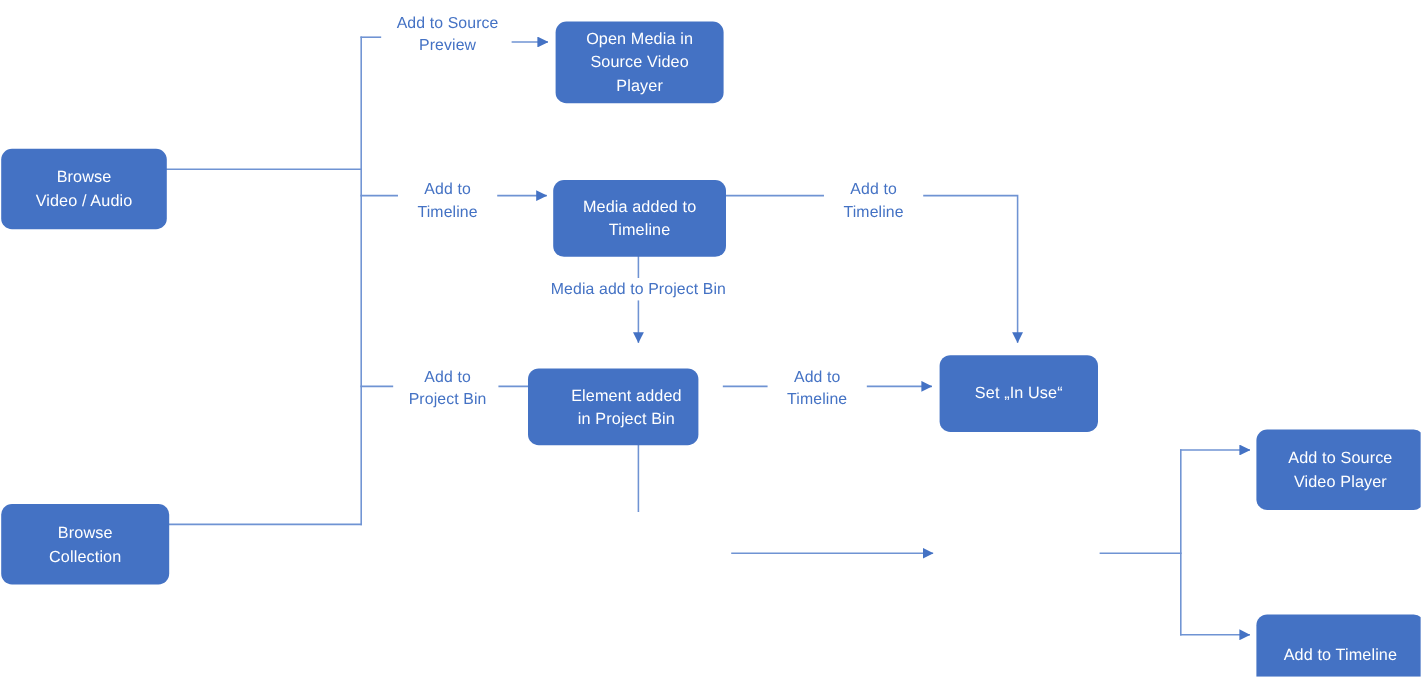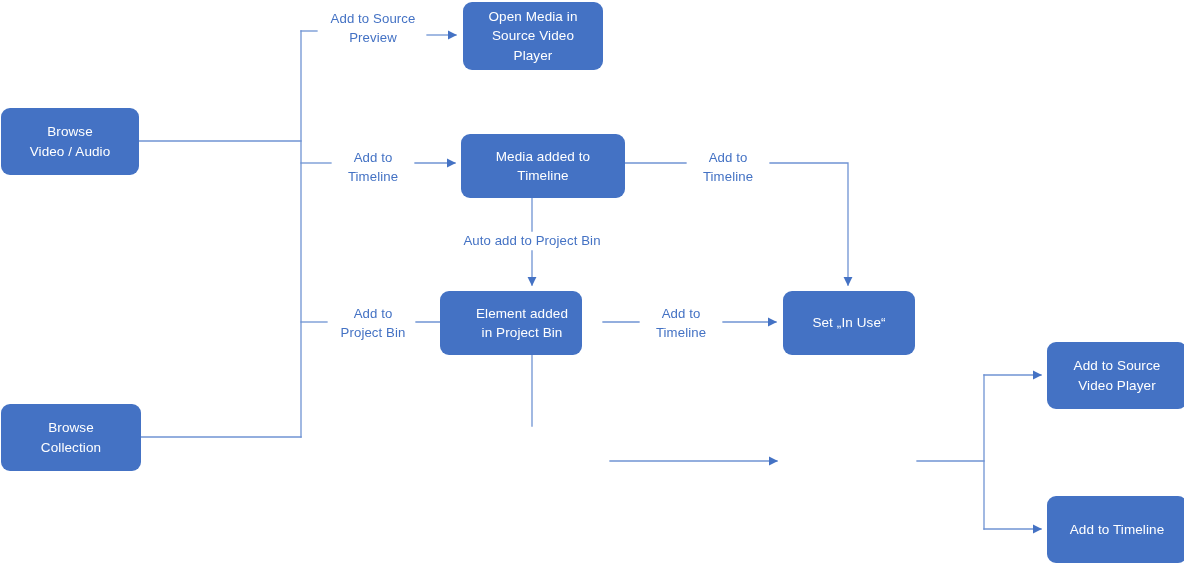--- a/index.html
+++ b/index.html
@@ -34,20 +34,21 @@
     color: #ffffff;
     display: flex;
     align-items: center;
     justify-content: center;
     text-align: center;
     font-size: 13.5px;
     line-height: 1.42;
     letter-spacing: 0.1px;
     white-space: pre-line;
     padding: 2px 6px;
+    margin-top: 16px;
   }
   .edge-label {
     position: absolute;
     color: #4472C4;
     font-size: 13.2px;
     line-height: 1.42;
     text-align: center;
     white-space: pre-line;
     letter-spacing: 0.1px;
   }
@@ -110,44 +111,44 @@
   <div class="node" style="left:1px;  top:108px; width:138px; height:67px;">Browse
 Video / Audio</div>
 
   <div class="node" style="left:1px;  top:404px; width:140px; height:67px;">Browse
 Collection</div>
 
   <div class="node" style="left:463px; top:2px;   width:140px; height:68px;">Open Media in
 Source Video
 Player</div>
 
-  <div class="node" style="left:461px; top:134px; width:164px; height:64px;text-align:center;">Media added to
+  <div class="node" style="left:461px; top:134px; width:144px; height:64px;text-align:center;">Media added to
 Timeline</div>
 
   <div class="node" style="left:440px; top:291px; width:142px; height:64px;padding-left:28px;">Element added
 in Project Bin</div>
 
-  <div class="node" style="left:783px; top:291px; width:132px; height:64px;">Set „In Use“</div>
+  <div class="node" style="left:783px; top:280px; width:132px; height:64px;">Set „In Use“</div>
 
 
   <div class="node" style="left:1047px; top:342px; width:140px; height:67px;">Add to Source
 Video Player</div>
 
   <div class="node" style="left:1047px; top:496px; width:140px; height:67px;">Add to Timeline</div>
 
   <div class="edge-label" style="left:313px; top:10px;  width:120px;">Add to Source
 Preview</div>
 
   <div class="edge-label" style="left:333px; top:149px; width:80px;">Add to
 Timeline</div>
 
   <div class="edge-label" style="left:688px; top:149px; width:80px;">Add to
 Timeline</div>
 
-  <div class="edge-label" style="left:452px; top:232px; width:160px;">Auto add to Project Bin</div>
+  <div class="edge-label" style="left:452px; top:232px; width:160px;">Media add to Project Bin</div>
 
   <div class="edge-label" style="left:330px; top:305px; width:86px;">Add to
 Project Bin</div>
 
   <div class="edge-label" style="left:641px; top:305px; width:80px;">Add to
 Timeline</div>
 
 
 </div>
 

